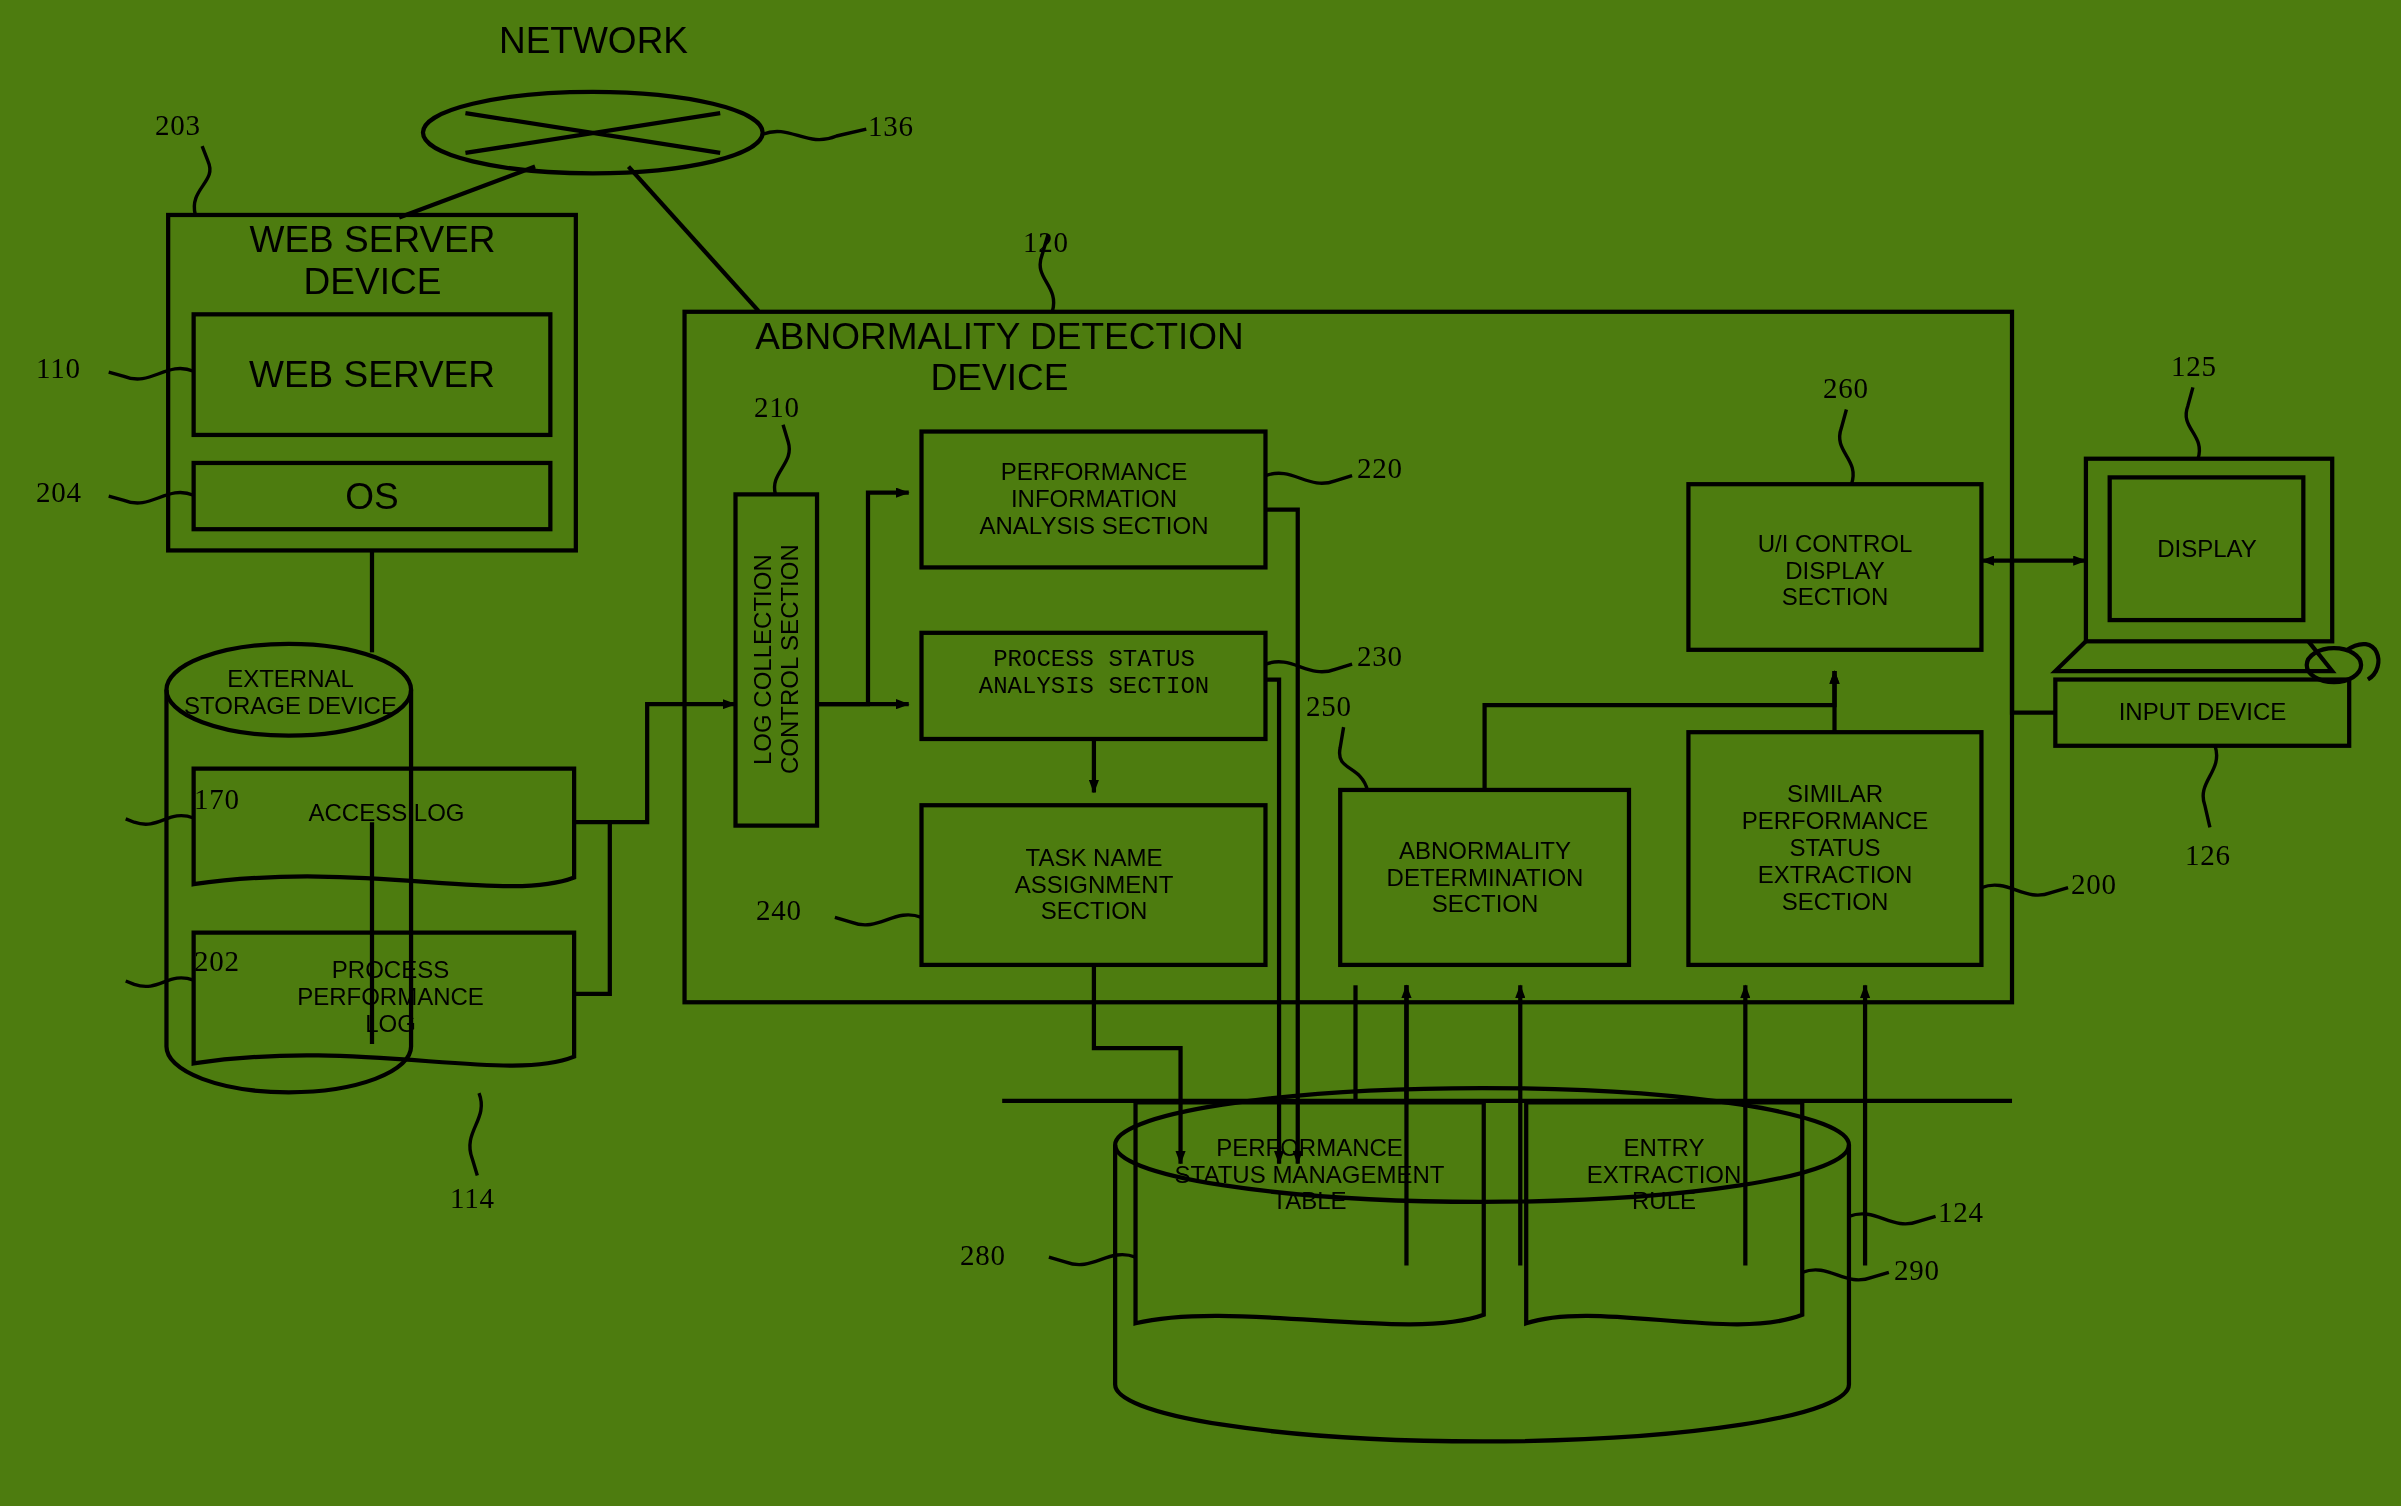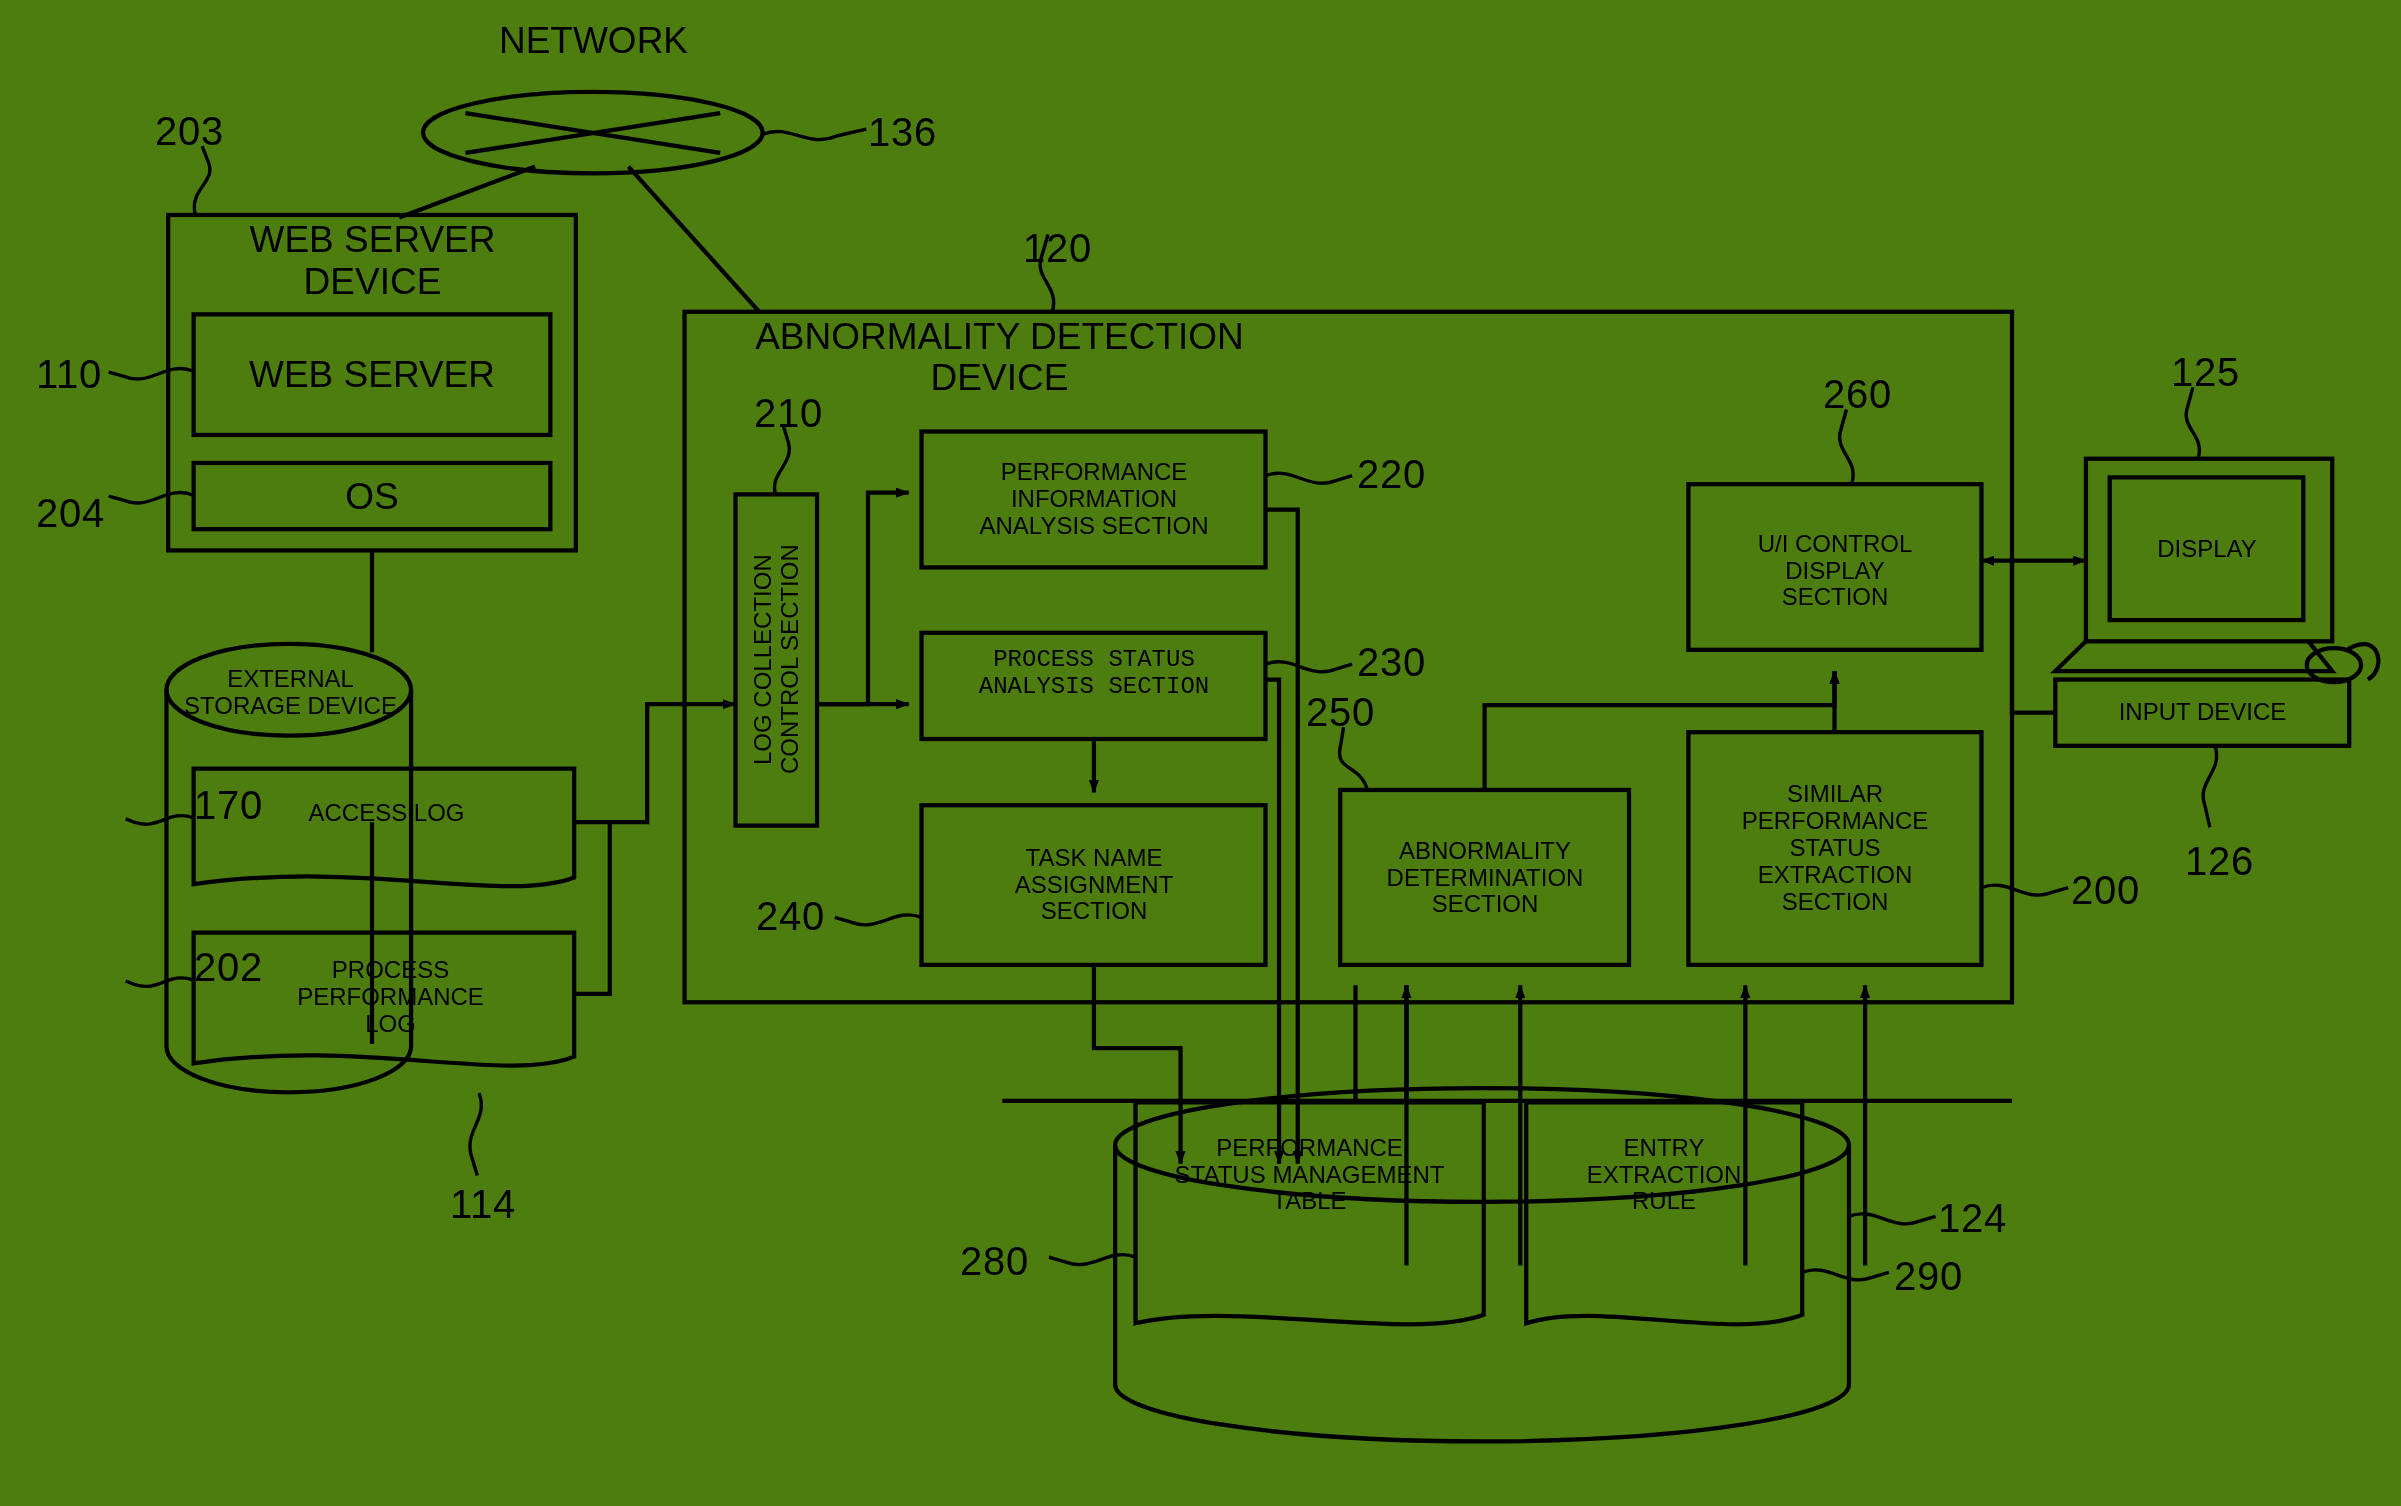--- a/index.html
+++ b/index.html
@@ -3,22 +3,22 @@
 <meta charset="utf-8">
 <title>Abnormality Detection Device Block Diagram</title>
 <style>
   html,body{margin:0;padding:0;background:#fff;}
   body{font-family:"Liberation Sans",sans-serif;}
   #stage{position:relative;width:2401px;height:1506px;background:#4d7c0f;overflow:hidden;}
   #svgroot{position:absolute;left:0;top:0;width:2401px;height:1506px;}
   .lbl{position:absolute;color:#000;font-family:"Liberation Sans",sans-serif;
        text-align:center;line-height:1.12;white-space:pre-line;
        display:flex;align-items:center;justify-content:center;}
-  .refnum{position:absolute;color:#000;font-family:Liberation Sans, sans-serif;
-          font-size:40px;letter-spacing:0.8px;white-space:nowrap;}
+  .refnum{position:absolute;color:#000;font-family:Liberation Serif, serif;
+          font-size:29px;letter-spacing:0.8px;white-space:nowrap;}
   .boxlbl{font-size:24px;}
   .biglbl{font-size:37px;}
   .vert{writing-mode:vertical-rl;transform:rotate(180deg);}
 </style>
 </head>
 <body>
 
 <div id="stage">
 
   <svg id="svgroot" viewBox="0 0 2827 1773" xmlns="http://www.w3.org/2000/svg">
@@ -162,21 +162,21 @@
   <div class="refnum" style="left:868px;top:110px;">136</div>
 
   <div class="refnum" style="left:155px;top:109px;">203</div>
 
   <div class="lbl biglbl" style="left:177px;top:236px;width:391px;height:49px;">WEB SERVER DEVICE</div>
 
   <div class="refnum" style="left:36px;top:352px;">110</div>
 
   <div class="lbl biglbl" style="left:202px;top:338px;width:340px;height:73px;">WEB SERVER</div>
 
-  <div class="refnum" style="left:36px;top:476px;margin-top:15px;">204</div>
+  <div class="refnum" style="left:36px;top:476px;">204</div>
 
   <div class="lbl biglbl" style="left:202px;top:466px;width:340px;height:61px;">OS</div>
 
   <div class="lbl boxlbl" style="left:180px;top:646px;width:221px;height:93px;">EXTERNAL
 STORAGE DEVICE</div>
 
   <div class="refnum" style="left:194px;top:783px;">170</div>
 
   <div class="lbl boxlbl" style="left:204px;top:787px;width:365px;height:53px;">ACCESS LOG</div>
 

